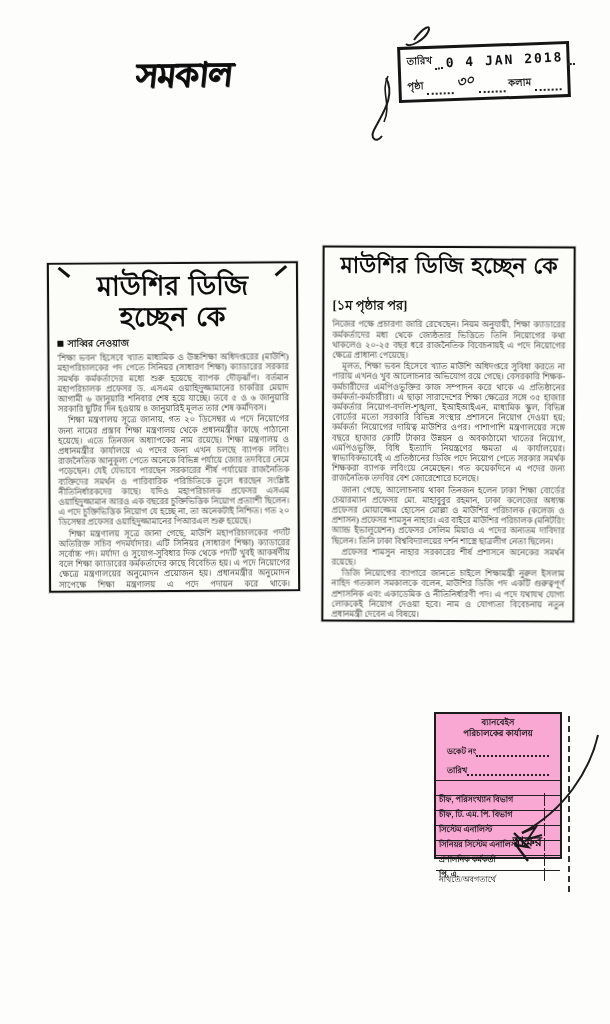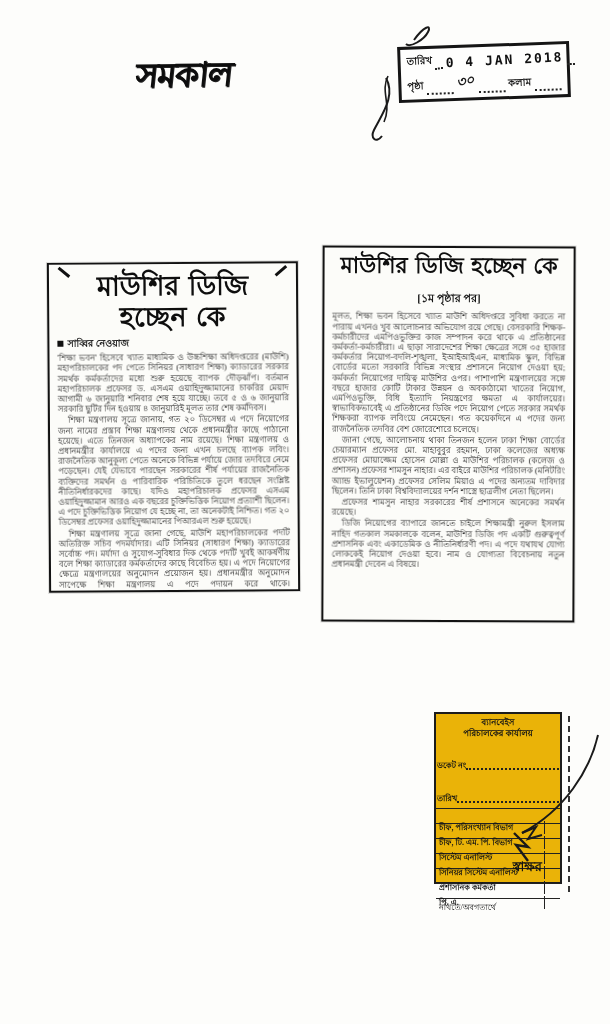--- a/index.html
+++ b/index.html
@@ -46,42 +46,42 @@
     box-shadow:0 0 0 1px rgba(0,0,0,.12);
   }
   .clip-left{left:48px;top:262px;width:251px;height:330px;transform:rotate(-.4deg);padding:6px 8px 4px;}
   .clip-right{left:322px;top:246px;width:253px;height:376px;transform:rotate(.2deg);padding:5px 8px 4px;}
   .headline{
     text-align:center;font-weight:900;color:#0e0e0e;
     font-family:"DejaVu Sans", sans-serif;line-height:1.15;
   }
   .headline-big{font-size:27px;}
   .headline-one{font-size:22px;}
-  .cont-note{text-align:center;font-size:11px;font-weight:bold;margin:12px 0 3px;}
+  .cont-note{text-align:left;font-size:13px;font-weight:bold;margin:18px 0 3px;}
   .byline{font-size:9.5px;font-weight:bold;margin:4px 0 2px;}
   .sq{display:inline-block;width:6px;height:6px;background:#111;margin-right:4px;}
   .body-txt{
     font-size:8.4px;line-height:10.2px;text-align:justify;
     color:#1d1d1d;filter:blur(.22px);word-break:break-word;
   }
   .body-txt p{margin:0 0 1px;text-indent:10px;}
   .body-txt p:first-child{text-indent:0;}
   .endref{font-weight:bold;white-space:nowrap;}
   .corner-mark{width:14px;height:3px;background:#111;}
   .cm-l{transform:rotate(40deg);}
   .cm-r{transform:rotate(-40deg);}
   
   .form{
-    left:434px;top:712px;width:128px;height:172px;
+    left:434px;top:712px;width:128px;height:147px;
     border:2px solid #1c1c1c;box-sizing:border-box;
-    background:#eab308;font-size:8px;color:#141414;
+    background:#f9a8d4;font-size:8px;color:#141414;
     padding:3px 0 0;
   }
   .form-h{text-align:center;font-weight:bold;font-size:8.5px;line-height:11px;}
-  .form-line{display:flex;align-items:flex-start;padding:0 1px;margin-top:20px;font-weight:bold;}
+  .form-line{display:flex;align-items:center;padding:0 11px;margin-top:6px;font-weight:bold;}
   .form-table{margin-top:3px;border-top:1.5px solid #222;}
   .form-row{
     display:flex;border-bottom:1.5px solid #222;height:14px;align-items:center;
   }
   .form-row .lbl{flex:1;padding:0 3px;border-right:1.5px solid #222;font-weight:bold;overflow:hidden;white-space:nowrap;margin-top:22px;}
   .form-row .cell{width:15px;height:100%;}
   .form-foot{padding:2px 3px;font-weight:normal;}
   .sig-label{position:absolute;right:18px;bottom:4px;font-size:13px;font-weight:bold;}
   .dash-v{left:568px;top:716px;width:0;height:176px;border-left:2px dashed #333;}
   svg{display:block;}
@@ -135,20 +135,21 @@
         <span class="sq" style="width:5px;height:5px;"></span><span>পৃঃ ১৯ ; কলাম ৪</span>
       </span>
     </p>
   </div>
 </div>
 
 <div class="abs clip clip-right">
   <div class="headline headline-one">মাউশির ডিজি হচ্ছেন কে</div>
   <div class="cont-note">[১ম পৃষ্ঠার পর]</div>
   <div class="body-txt">
+    <p>নিজের পক্ষে প্রচারণা জারি রেখেছেন। নিয়ম অনুযায়ী, শিক্ষা ক্যাডারের কর্মকর্তাদের মধ্য থেকে জ্যেষ্ঠতার ভিত্তিতে তিনি নিয়োগের কথা থাকলেও ২০-২৫ বছর ধরে রাজনৈতিক বিবেচনায়ই এ পদে নিয়োগের ক্ষেত্রে প্রাধান্য পেয়েছে।</p>
     <p>মূলত, শিক্ষা ভবন হিসেবে খ্যাত মাউশি অধিদপ্তরে সুবিধা করতে না পারায় এখনও খুব আলোচনার অভিযোগ রয়ে গেছে। বেসরকারি শিক্ষক-কর্মচারীদের এমপিওভুক্তির কাজ সম্পাদন করে থাকে এ প্রতিষ্ঠানের কর্মকর্তা-কর্মচারীরা। এ ছাড়া সারাদেশের শিক্ষা ক্ষেত্রের সঙ্গে ৩৫ হাজার কর্মকর্তার নিয়োগ-বদলি-শৃঙ্খলা, ইআইআইএন, মাধ্যমিক স্কুল, বিভিন্ন বোর্ডের মতো সরকারি বিভিন্ন সংস্থার প্রশাসনে নিয়োগ দেওয়া হয়; কর্মকর্তা নিয়োগের দায়িত্ব মাউশির ওপর। পাশাপাশি মন্ত্রণালয়ের সঙ্গে বছরে হাজার কোটি টাকার উন্নয়ন ও অবকাঠামো খাতের নিয়োগ, এমপিওভুক্তি, বিধি ইত্যাদি নিয়ন্ত্রণের ক্ষমতা এ কার্যালয়ের। স্বাভাবিকভাবেই এ প্রতিষ্ঠানের ডিজি পদে নিয়োগ পেতে সরকার সমর্থক শিক্ষকরা ব্যাপক লবিংয়ে নেমেছেন। গত কয়েকদিনে এ পদের জন্য রাজনৈতিক তদবির বেশ জোরেশোরে চলেছে।</p>
     <p>জানা গেছে, আলোচনায় থাকা তিনজন হলেন ঢাকা শিক্ষা বোর্ডের চেয়ারম্যান প্রফেসর মো. মাহাবুবুর রহমান, ঢাকা কলেজের অধ্যক্ষ প্রফেসর মোয়াজ্জেম হোসেন মোল্লা ও মাউশির পরিচালক (কলেজ ও প্রশাসন) প্রফেসর শামসুন নাহার। এর বাইরে মাউশির পরিচালক (মনিটরিং অ্যান্ড ইভালুয়েশন) প্রফেসর সেলিম মিয়াও এ পদের অন্যতম দাবিদার ছিলেন। তিনি ঢাকা বিশ্ববিদ্যালয়ের দর্শন শাস্ত্রে ছাত্রলীগ নেতা ছিলেন।</p>
     <p>প্রফেসর শামসুন নাহার সরকারের শীর্ষ প্রশাসনে অনেকের সমর্থন রয়েছে।</p>
     <p>ডিজি নিয়োগের ব্যাপারে জানতে চাইলে শিক্ষামন্ত্রী নুরুল ইসলাম নাহিদ গতকাল সমকালকে বলেন, মাউশির ডিজি পদ একটি গুরুত্বপূর্ণ প্রশাসনিক এবং একাডেমিক ও নীতিনির্ধারণী পদ। এ পদে যথাযথ যোগ্য লোককেই নিয়োগ দেওয়া হবে। নাম ও যোগ্যতা বিবেচনায় নতুন প্রধানমন্ত্রী দেবেন এ বিষয়ে।</p>
   </div>
 </div>
 
 <div class="abs form">
   <div class="form-h">ব্যানবেইস</div>
   <div class="form-h">পরিচালকের কার্যালয়</div>

